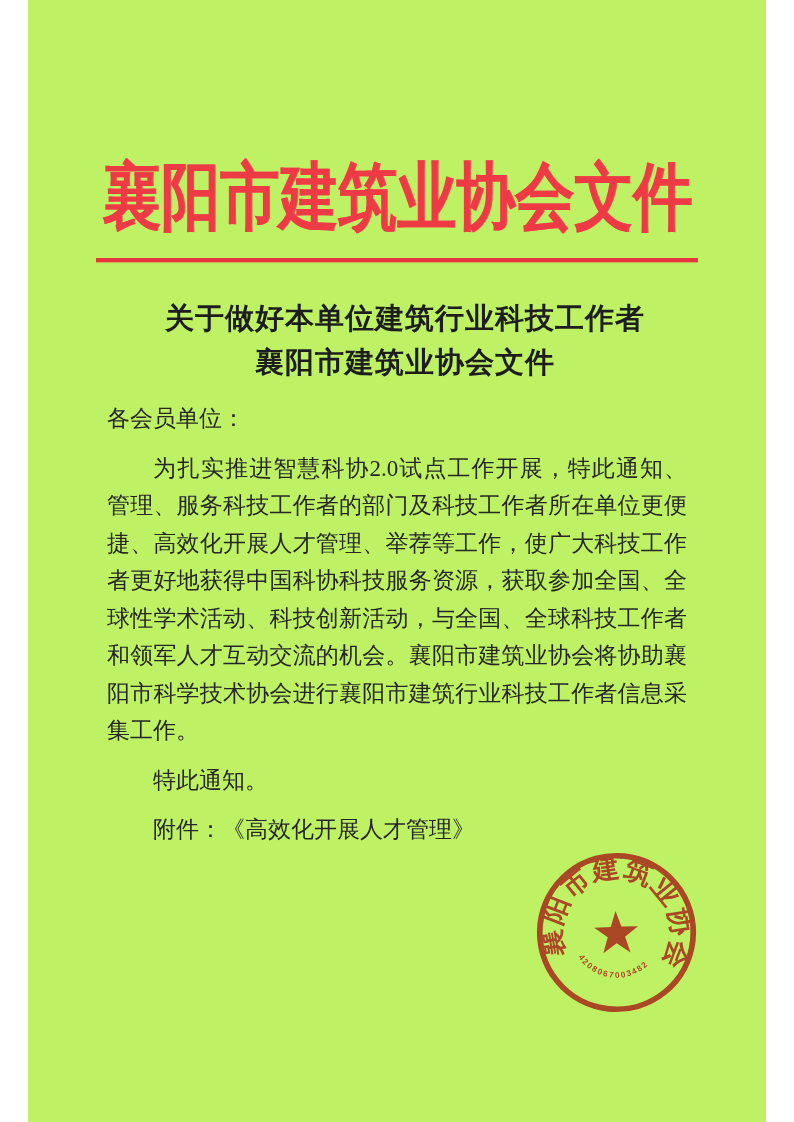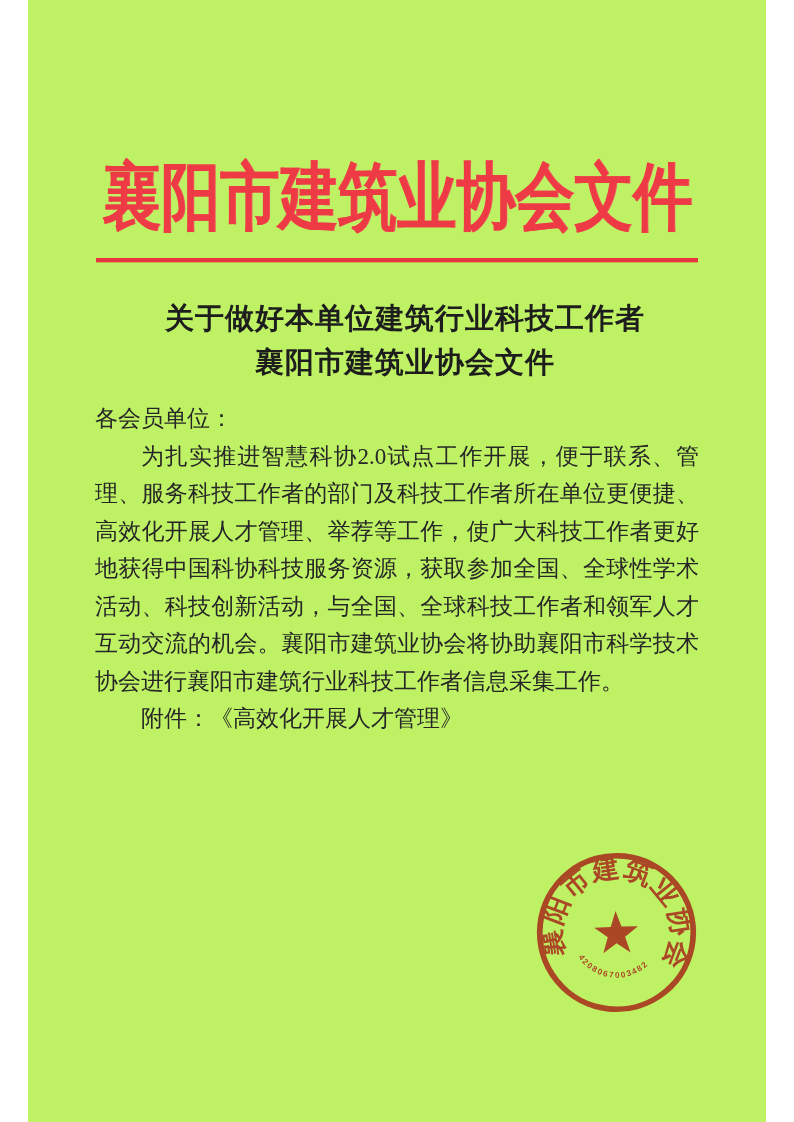--- a/index.html
+++ b/index.html
@@ -54,21 +54,21 @@
   }
   .body-block {
     width: 604px;
     margin: 16px auto 0 auto;
     font-size: 23px;
     line-height: 37.5px;
     text-align: justify;
     color: #262626;
   }
   .body-block p {
-    margin: 0;
+    margin: 12px;
     padding: 0;
   }
   .para-indent {
     text-indent: 2em;
   }
   .issue-date {
     position: absolute;
     top: 950px;
     right: 144px;
     font-size: 24px;
@@ -124,21 +124,22 @@
 
   <div class="red-line"></div>
 
   <h1 class="notice-title">
     <span>关于做好本单位建筑行业科技工作者</span><br>
     <span>襄阳市建筑业协会文件</span>
   </h1>
 
   <div class="body-block">
     <p>各会员单位：</p>
-    <p class="para-indent">为扎实推进智慧科协2.0试点工作开展，便于联系、管理、服务科技工作者的部门及科技工作者所在单位更便捷、高效化开展人才管理、举荐等工作，使广大科技工作者更好地获得中国科协科技服务资源，获取参加全国、全球性学术活动、科技创新活动，与全国、全球科技工作者和领军人才互动交流的机会。襄阳市建筑业协会将协助襄阳市科学技术协会进行襄阳市建筑行业科技工作者信息采集工作。</p>
+    <p class="para-indent">为扎实推进智慧科协2.0试点工作开展，特此通知、管理、服务科技工作者的部门及科技工作者所在单位更便捷、高效化开展人才管理、举荐等工作，使广大科技工作者更好地获得中国科协科技服务资源，获取参加全国、全球性学术活动、科技创新活动，与全国、全球科技工作者和领军人才互动交流的机会。襄阳市建筑业协会将协助襄阳市科学技术协会进行襄阳市建筑行业科技工作者信息采集工作。</p>
+    <p class="para-indent">特此通知。</p>
     <p class="para-indent">附件：《高效化开展人才管理》</p>
   </div>
 
 
   <div class="seal">
     <svg viewBox="0 0 200 200">
       <circle class="ring" cx="100" cy="100" r="93"></circle>
       <path id="sealNamePath" d="M 45.1,138.4 A 67,67 0 1 1 154.9,138.4" fill="none"></path>
       <path id="sealCodePath" d="M 52.4,127.5 A 55,55 0 0 0 147.6,127.5" fill="none"></path>
       <text class="seal-name-text">

